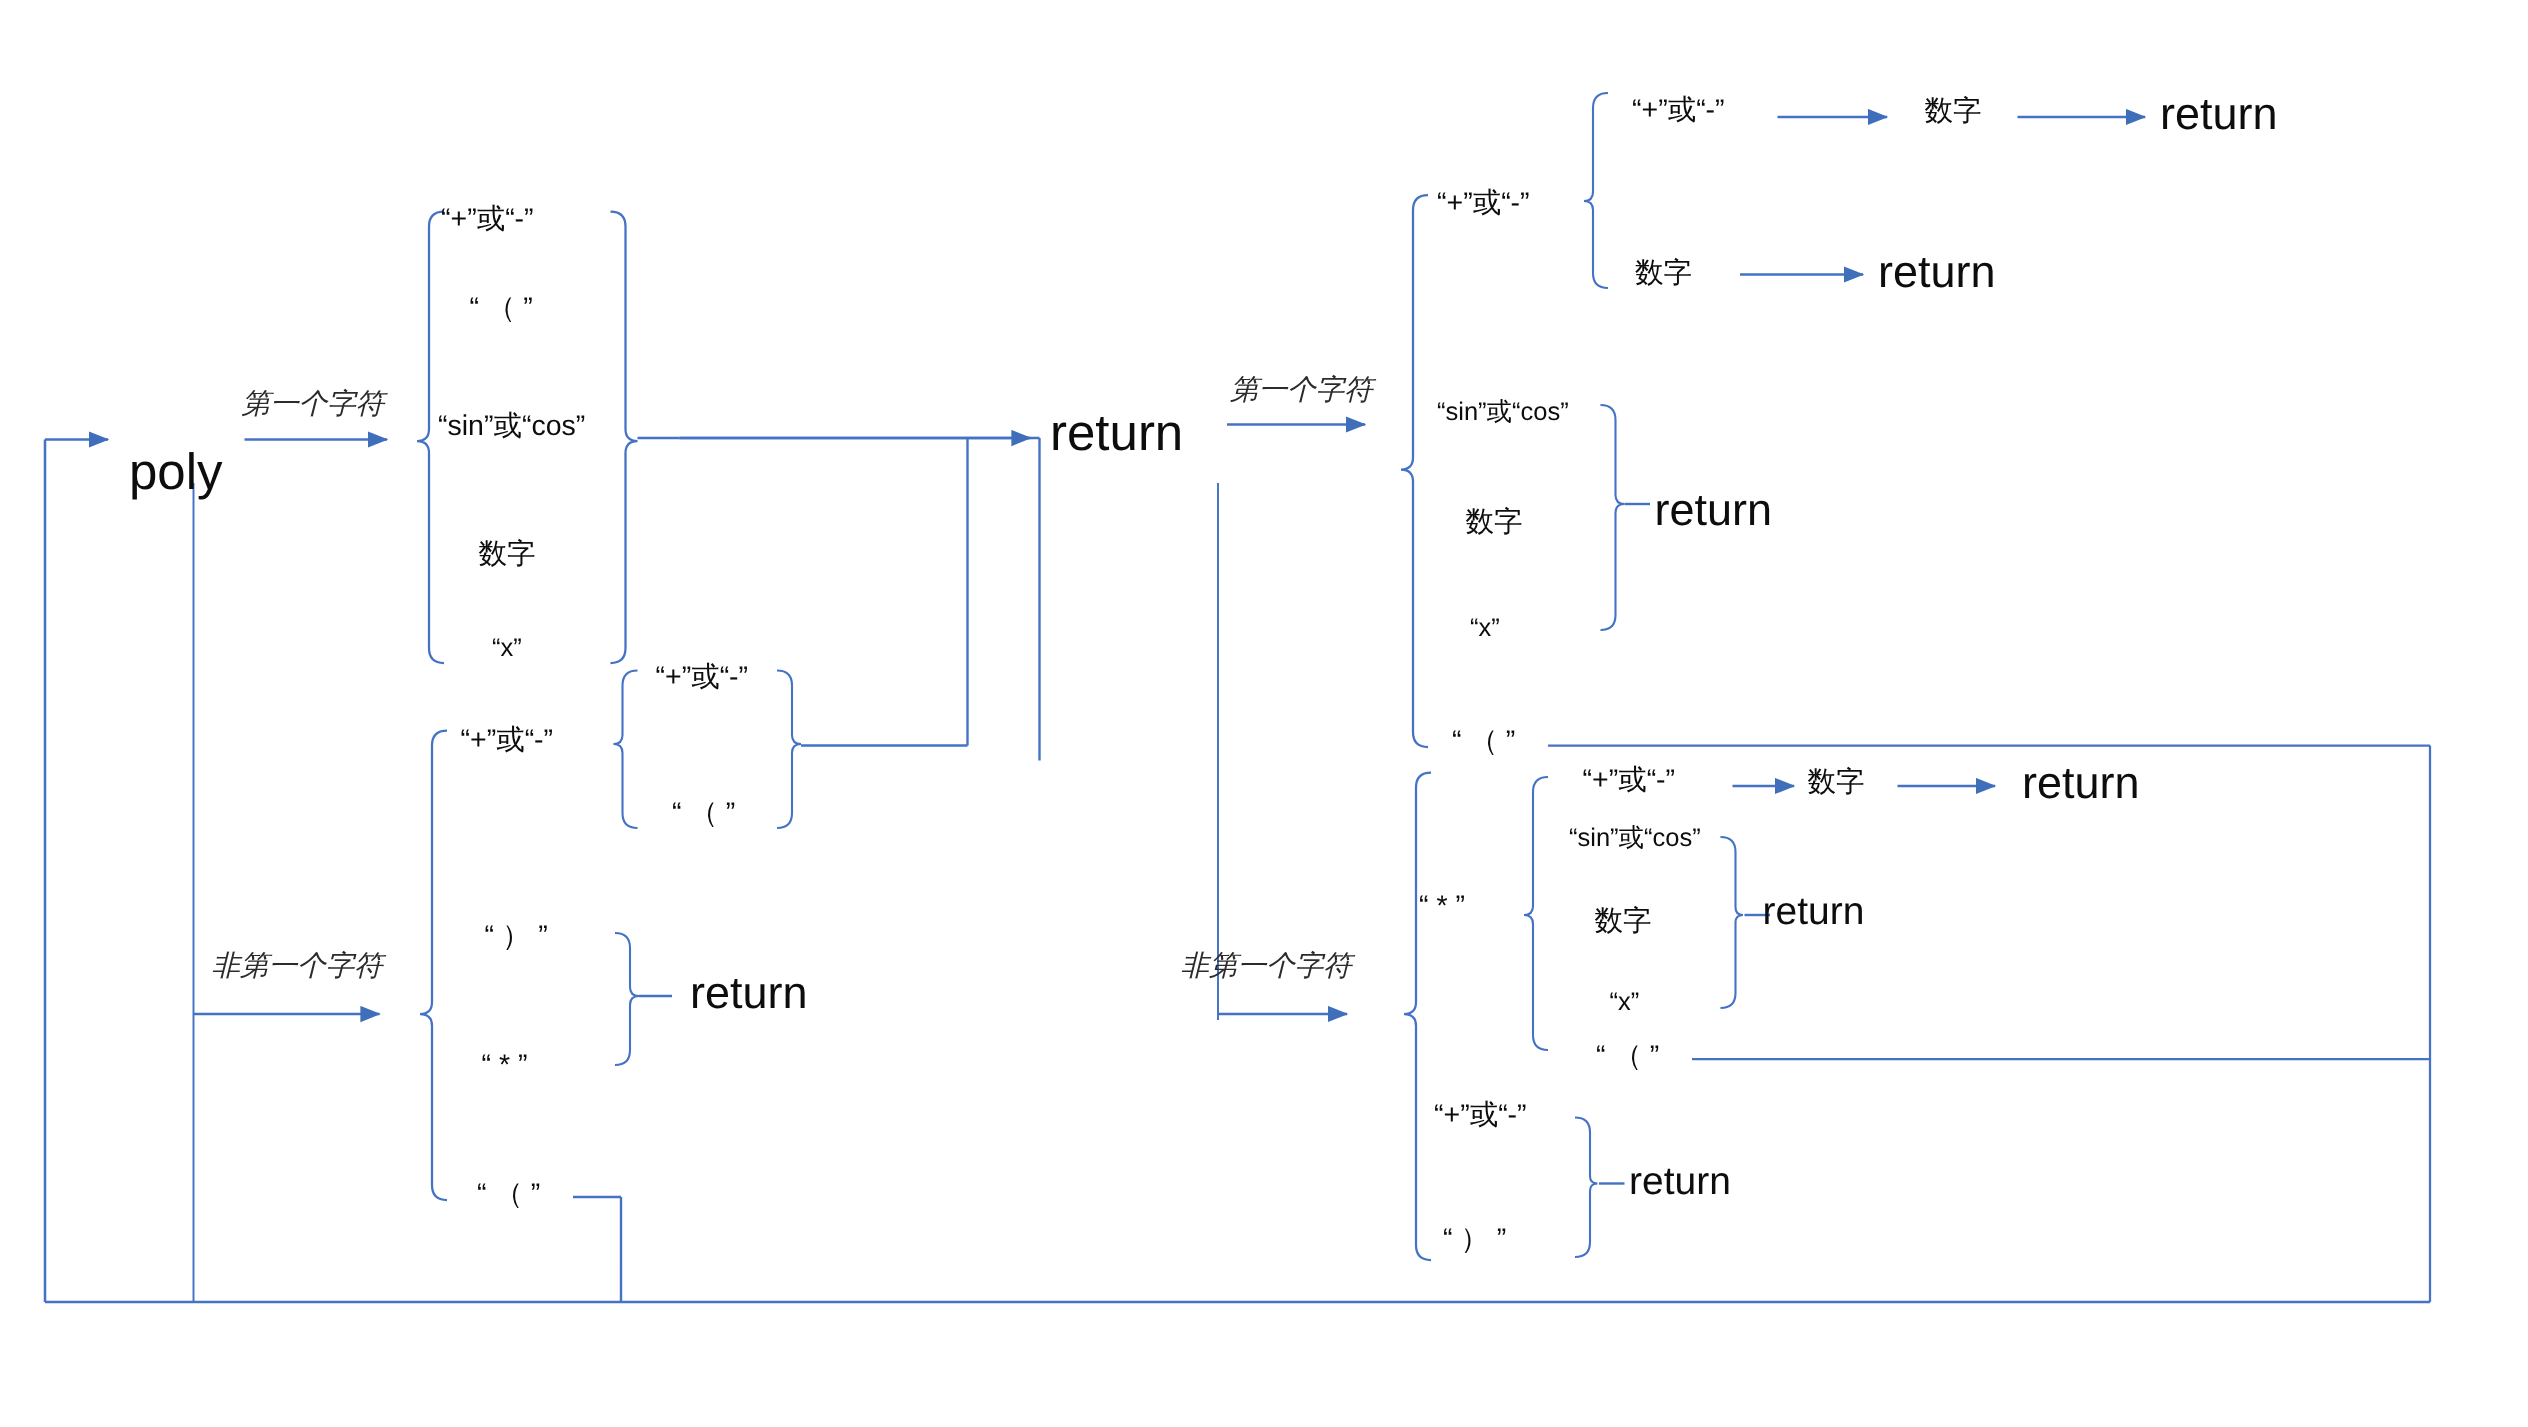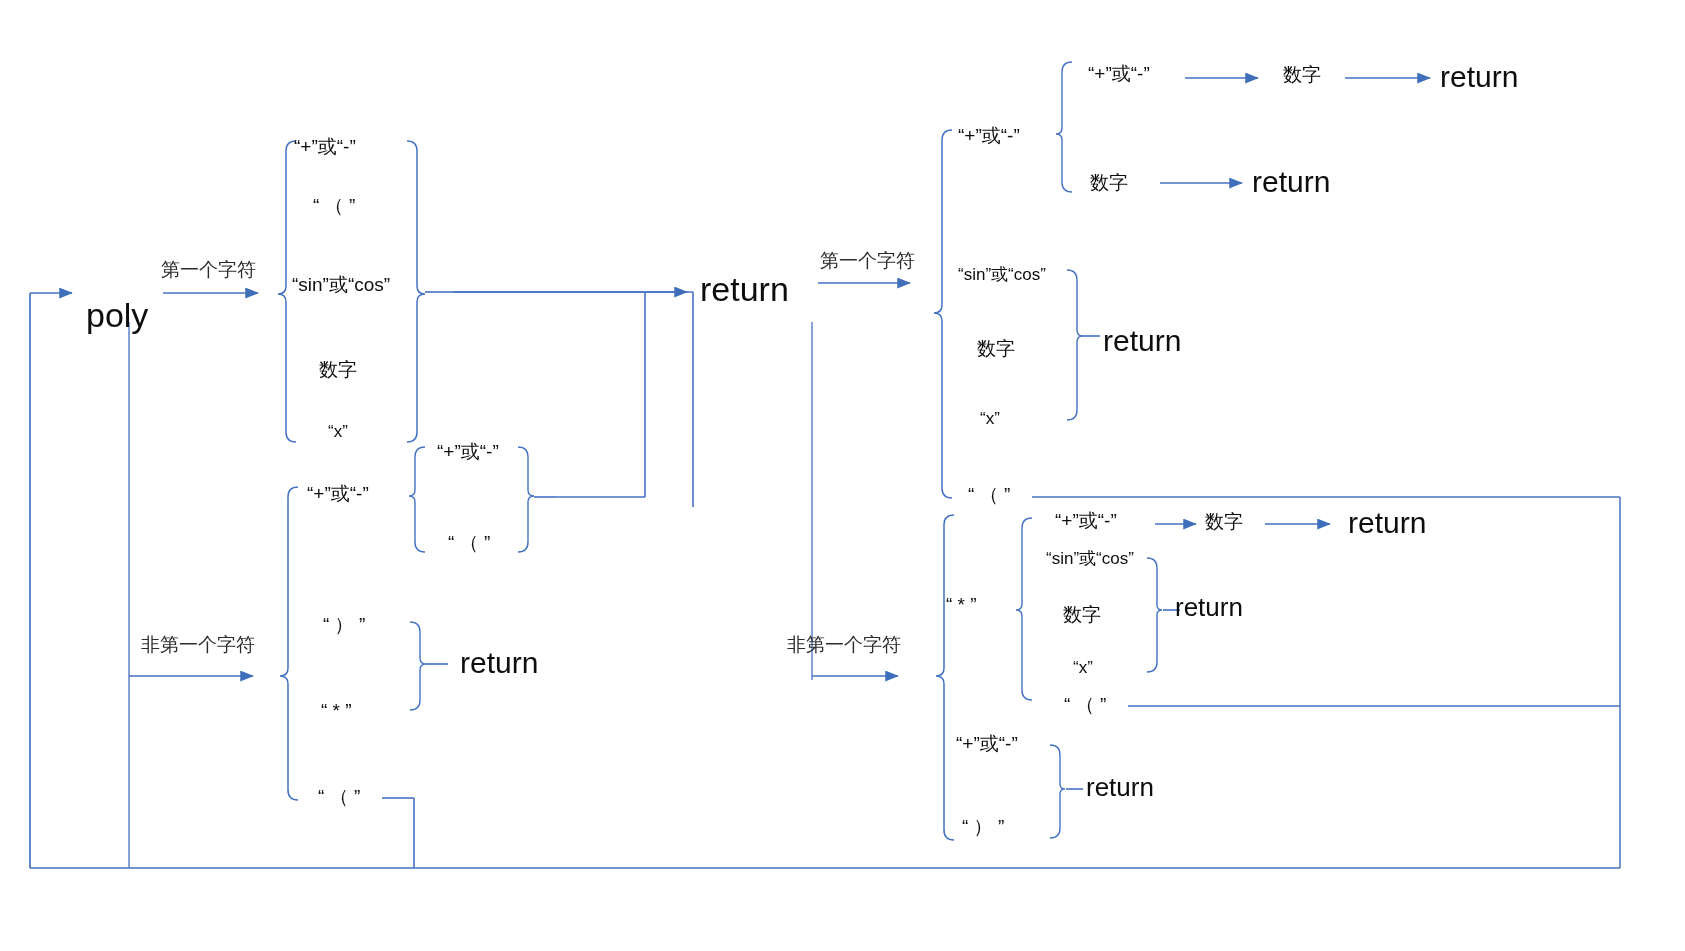--- a/index.html
+++ b/index.html
@@ -5,21 +5,21 @@
   html,body{margin:0;padding:0;background:#ffffff;}
   #stage{position:relative;width:1685px;height:951px;background:#fff;
          font-family:"Liberation Sans","DejaVu Sans",sans-serif;color:#000;overflow:hidden;}
   svg.wires{position:absolute;left:0;top:0;width:1685px;height:951px;pointer-events:none;}
   .lbl{position:absolute;white-space:nowrap;line-height:1;}
   .node-big{font-size:34px;color:#0d0d0d;}
   .ret{font-size:30px;color:#0d0d0d;}
   .ret-sm{font-size:26px;color:#0d0d0d;}
   .tok{font-size:19px;color:#0d0d0d;}
   .tok-sm{font-size:17px;color:#0d0d0d;}
-  .edge{font-size:19px;color:#2b2b2b;}
+  .edge{font-size:19px;color:#2b2b2b;font-style:italic;}
 </style>
 </head>
 <body>
 
 <div id="stage">
 
   <svg class="wires" viewBox="0 0 1685 951" xmlns="http://www.w3.org/2000/svg">
     <defs>
       <marker id="ah" markerWidth="9" markerHeight="9" refX="7.5" refY="3.2" orient="auto" markerUnits="strokeWidth">
         <path d="M0,0 L8,3.2 L0,6.4 z" fill="#3f6fba"></path>

